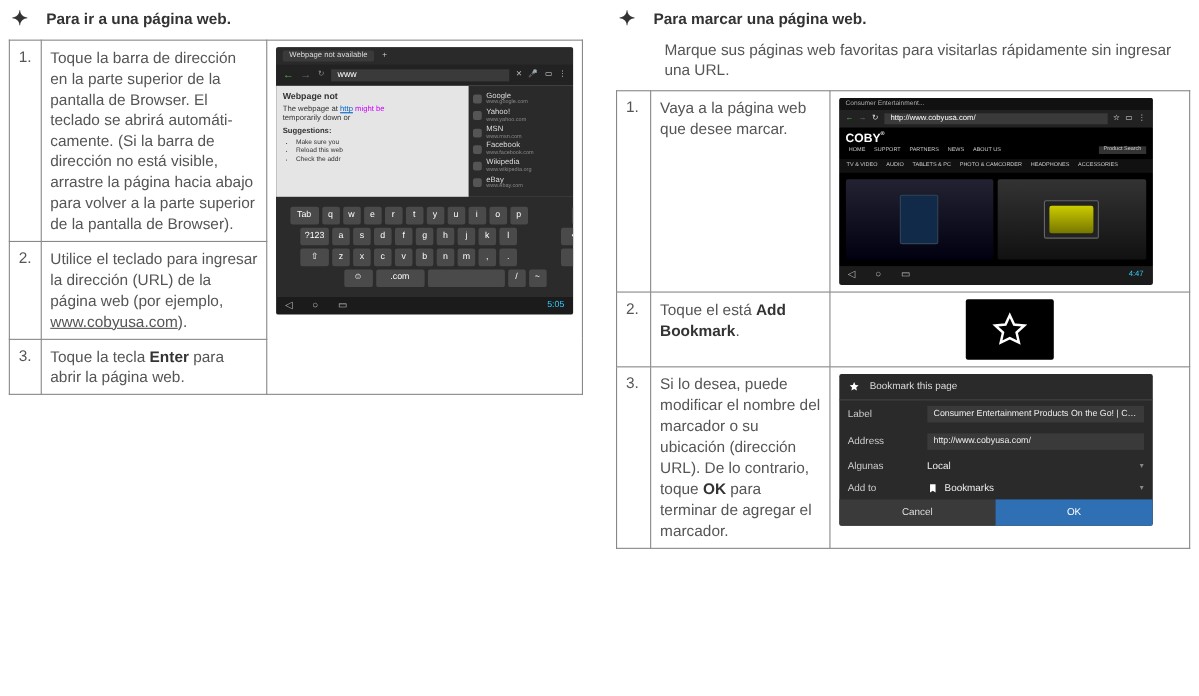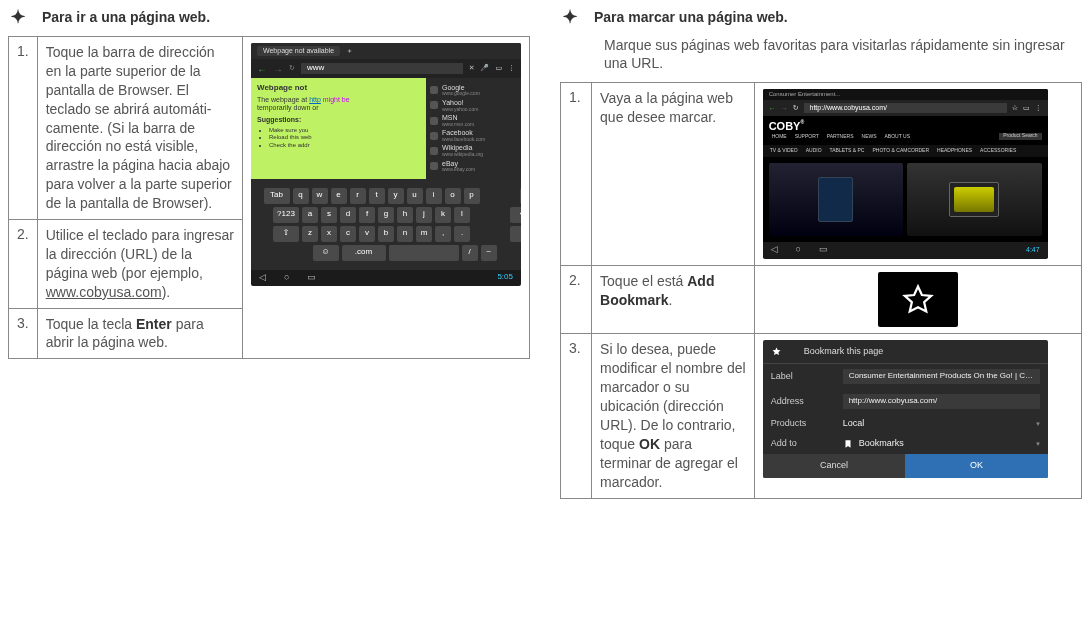--- a/index.html
+++ b/index.html
@@ -70,21 +70,21 @@
 
   
   .shot1 { width: 270px; }
   .shot1 .tabbar { display:flex; align-items:center; gap:6px; background:#2a2a2a; padding:3px 6px; font-size:7px;}
   .shot1 .tabbar .tab { background:#3a3a3a; padding:1px 6px; border-radius:2px;}
   .shot1 .addr { display:flex; align-items:center; gap:6px; background:#222; padding:4px 6px;}
   .shot1 .addr .arrow { color:#4caf50; font-size:10px;}
   .shot1 .addr .ref { color:#888;}
   .shot1 .addr .url { background:#3a3a3a; color:#fff; padding:1px 6px; flex:1; font-size:8px;}
   .shot1 .addr .x { color:#bbb;}
-  .shot1 .body { display:flex; background:#bef264; color:#333; }
+  .shot1 .body { display:flex; background:#e5e5e5; color:#333; }
   .shot1 .body .left { flex:1; padding:6px; font-size:7px;}
   .shot1 .body .left .h { font-weight:bold; font-size:8px; margin-bottom:4px;}
   .shot1 .body .left ul { margin:3px 0 0 12px; padding:0;}
   .shot1 .body .left ul li { font-size:6px; margin-bottom:1px;}
   .shot1 .body .right { width:95px; background:#2a2a2a; color:#ddd; padding:4px;}
   .shot1 .body .right .row { display:flex; align-items:center; gap:4px; margin:2px 0;}
   .shot1 .body .right .ico { width:8px; height:8px; background:#555; border-radius:2px;}
   .shot1 .magenta { color:#c0f; font-size:7px; margin-left:auto;}
   .shot1 .kbd { background:#2b2b2b; padding:6px;}
   .shot1 .kbd .krow { display:flex; gap:3px; margin:3px 0; justify-content:center;}
@@ -115,21 +115,21 @@
   .shot2 .car { width:40px; height:25px; background:linear-gradient(#cc0,#770); border-radius:2px;}
   .shot2 .nav2 { display:flex; align-items:center; gap:18px; padding:3px 8px; color:#bbb; font-size:9px; background:#1b1b1b;}
   .shot2 .nav2 .time { margin-left:auto; color:#3cf; font-size:7px;}
 
   
   .shot3 { width:80px; height:55px; margin:0 auto; display:flex; align-items:center; justify-content:center; background:#000;}
   .shot3 svg { width:36px; height:36px;}
 
   
   .shot4 { width:285px; background:#2a2a2a; font-size:9px; color:#ddd;}
-  .shot4 .hd { display:flex; align-items:center; gap:22px; padding:6px 8px; border-bottom:1px solid #444;}
+  .shot4 .hd { display:flex; align-items:center; gap:9px; padding:6px 8px; border-bottom:1px solid #444;}
   .shot4 .hd svg { width:11px; height:11px;}
   .shot4 .row { display:flex; align-items:center; padding:5px 8px; gap:22px;}
   .shot4 .row .lab { width:50px; color:#ccc;}
   .shot4 .row .val { flex:1; background:#3a3a3a; padding:3px 6px; color:#eee; font-size:8px; white-space:nowrap; overflow:hidden; text-overflow:ellipsis;}
   .shot4 .row .plain { flex:1; color:#eee; font-size:9px; display:flex; align-items:center; gap:6px;}
   .shot4 .row .caret { margin-left:auto; color:#888; font-size:7px;}
   .shot4 .btns { display:flex;}
   .shot4 .btns div { flex:1; text-align:center; padding:7px 0; font-size:9px;}
   .shot4 .btns .cancel { background:#3a3a3a; color:#ddd;}
   .shot4 .btns .ok { background:#2f6fb3; color:#fff;}
@@ -398,21 +398,21 @@
             </div>
             <div class="row">
               <span class="lab">Label</span>
               <span class="val">Consumer Entertainment Products On the Go! | COBY</span>
             </div>
             <div class="row">
               <span class="lab">Address</span>
               <span class="val">http://www.cobyusa.com/</span>
             </div>
             <div class="row">
-              <span class="lab">Products</span>
+              <span class="lab">Algunas</span>
               <span class="plain">
                     <span>Local</span>
                     <span class="caret">▾</span>
                   </span>
             </div>
             <div class="row">
               <span class="lab">Add to</span>
               <span class="plain">
                 <svg class="bm-icon" viewBox="0 0 24 24">
                       <path fill="#fff" d="M6 3h12v18l-6-4-6 4z"></path>

